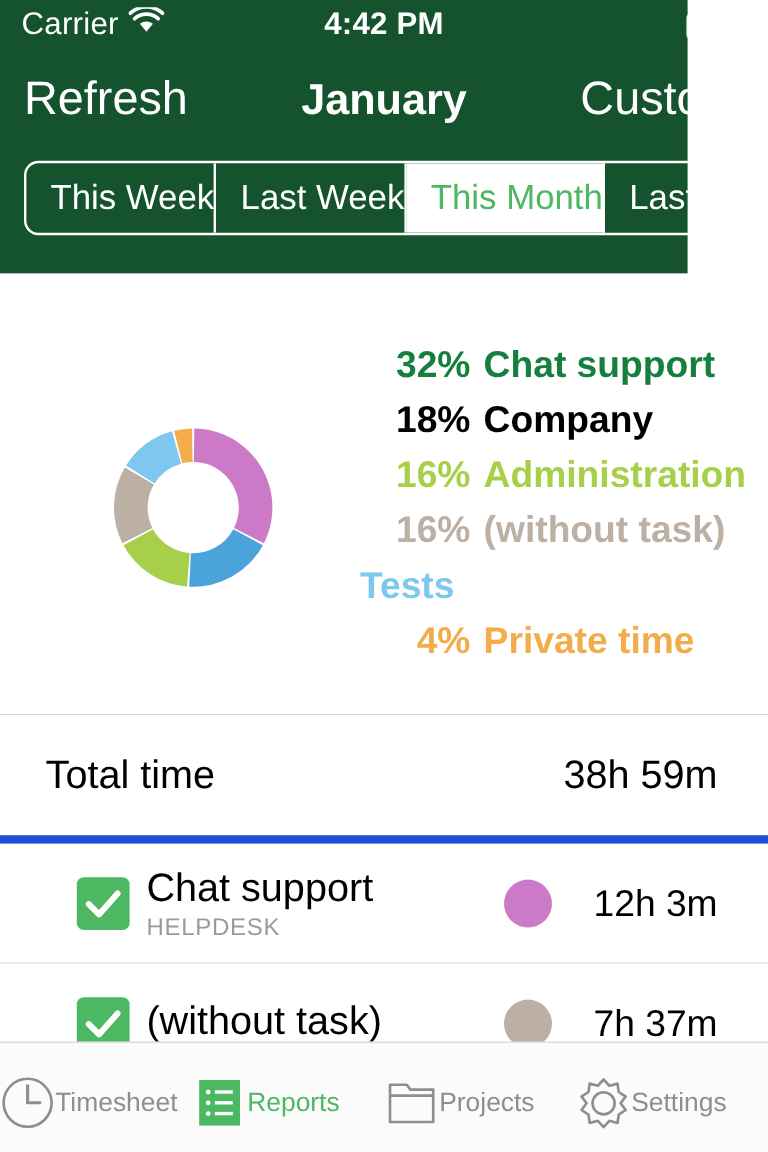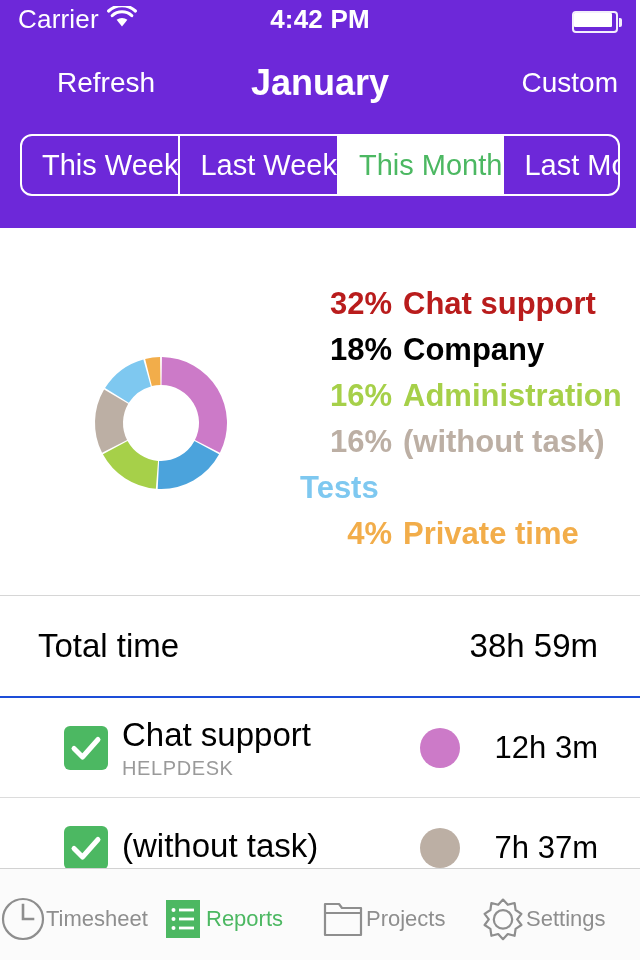--- a/index.html
+++ b/index.html
@@ -13,23 +13,23 @@
     font-family: "Liberation Sans", sans-serif;
     overflow: hidden;
     position: relative;
     -webkit-font-smoothing: antialiased;
   }
 
   
   .header {
     position: absolute;
     left: 0; top: 0;
-    width: 636px;
+    width: 573px;
     height: 228px;
-    background: #6d28d9;
+    background: #14532d;
     box-sizing: border-box;
   }
 
   
   .statusbar {
     position: absolute;
     left: 0; top: 0;
     width: 640px;
     height: 40px;
   }
@@ -91,25 +91,24 @@
   .navbar {
     position: absolute;
     left: 0; top: 52px;
     width: 640px;
     height: 62px;
   }
   .nav-btn {
     position: absolute;
     top: 0;
     color: #ffffff;
-    font-size: 28px;
+    font-size: 39px;
     line-height: 62px;
     cursor: pointer;
     white-space: nowrap;
-    margin-left: 37px;
   }
   .nav-left  { left: 20px; }
   .nav-right { right: 22px; }
   .nav-title {
     position: absolute;
     left: 0; top: 0;
     width: 640px;
     text-align: center;
     color: #ffffff;
     font-size: 36px;
@@ -190,21 +189,21 @@
     left: 0; top: 596px;
     width: 640px;
     background: #ffffff;
   }
   .row {
     position: relative;
     height: 100px;
     border-bottom: 1px solid #dcdcdc;
     box-sizing: border-box;
   }
-  .row-total { height: 100px; border-bottom: 2px solid #1d4ed8; }
+  .row-total { height: 100px; border-bottom: 7px solid #1d4ed8; }
   .total-label {
     position: absolute;
     left: 38px; top: 0;
     line-height: 100px;
     font-size: 33px;
     color: #000000;
   }
   .total-value {
     position: absolute;
     right: 42px; top: 0;
@@ -333,21 +332,21 @@
           <path d="M 58.084 31.342 A 66 66 0 0 1 -3.309 65.917 L -1.905 37.952 A 38 38 0 0 0 33.442 18.045 Z" fill="#4BA3DC"></path>
           <path d="M -5.148 65.799 A 66 66 0 0 1 -58.084 31.342 L -33.442 18.045 A 38 38 0 0 0 -2.964 37.884 Z" fill="#A6D049"></path>
           <path d="M -58.936 29.708 A 66 66 0 0 1 -56.912 -33.423 L -32.767 -19.243 A 38 38 0 0 0 -33.933 17.104 Z" fill="#BCAFA4"></path>
           <path d="M -55.956 -34.999 A 66 66 0 0 1 -17.631 -63.601 L -10.151 -36.619 A 38 38 0 0 0 -32.217 -20.151 Z" fill="#7EC8F0"></path>
           <path d="M -15.848 -64.069 A 66 66 0 0 1 -0.922 -65.994 L -0.531 -37.996 A 38 38 0 0 0 -9.125 -36.888 Z" fill="#F2AD4A"></path>
         </g>
     </svg>
   </div>
 
   <div class="legend">
-    <div class="legend-row" style="color: #b91c1c;">
+    <div class="legend-row" style="color: #15803d;">
       <span class="legend-pct">32%</span>
       <span class="legend-label">Chat support</span>
     </div>
     <div class="legend-row" style="color: #000000;">
       <span class="legend-pct">18%</span>
       <span class="legend-label">Company</span>
     </div>
     <div class="legend-row" style="color: rgb(166, 208, 73);">
       <span class="legend-pct">16%</span>
       <span class="legend-label">Administration</span>

